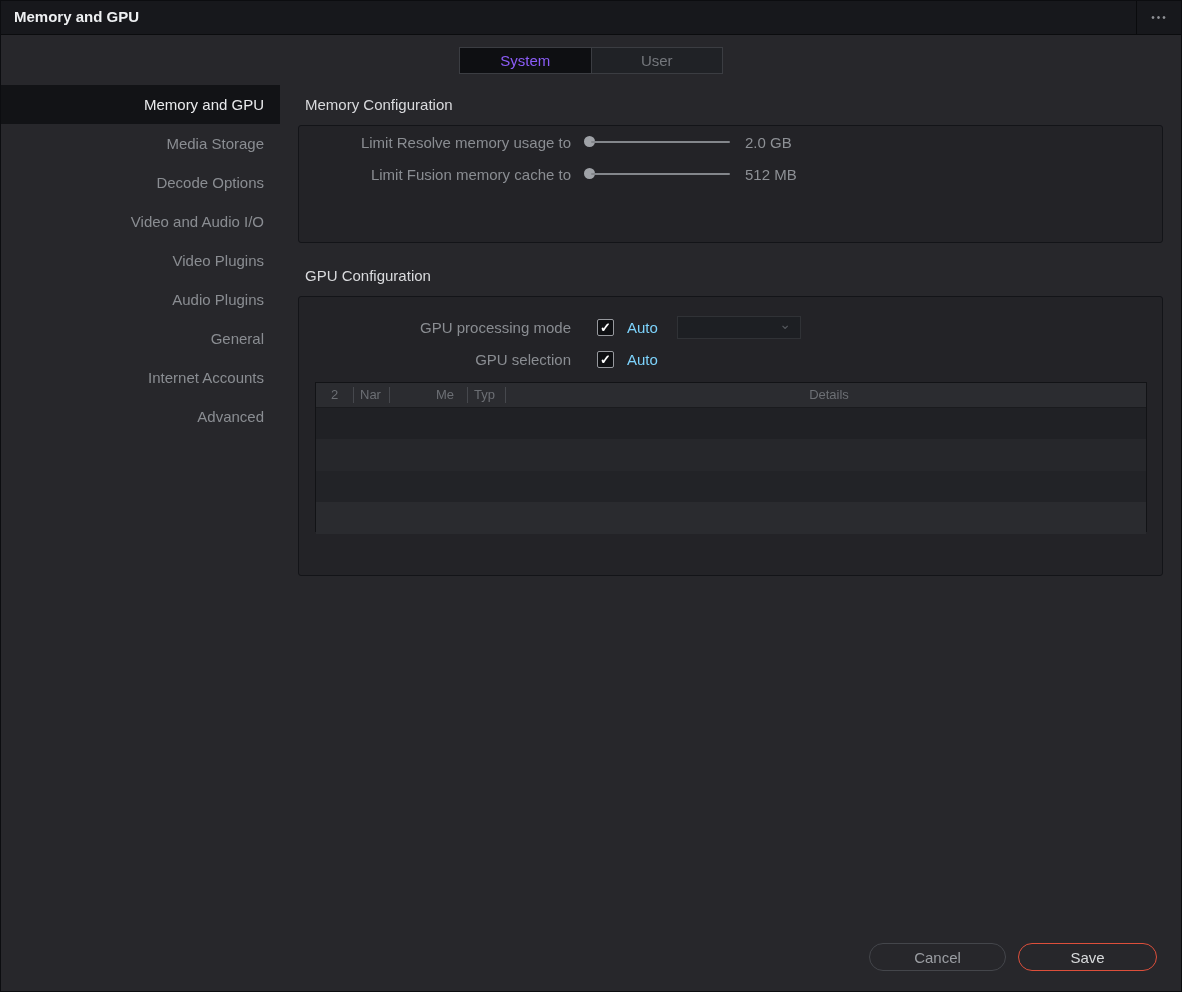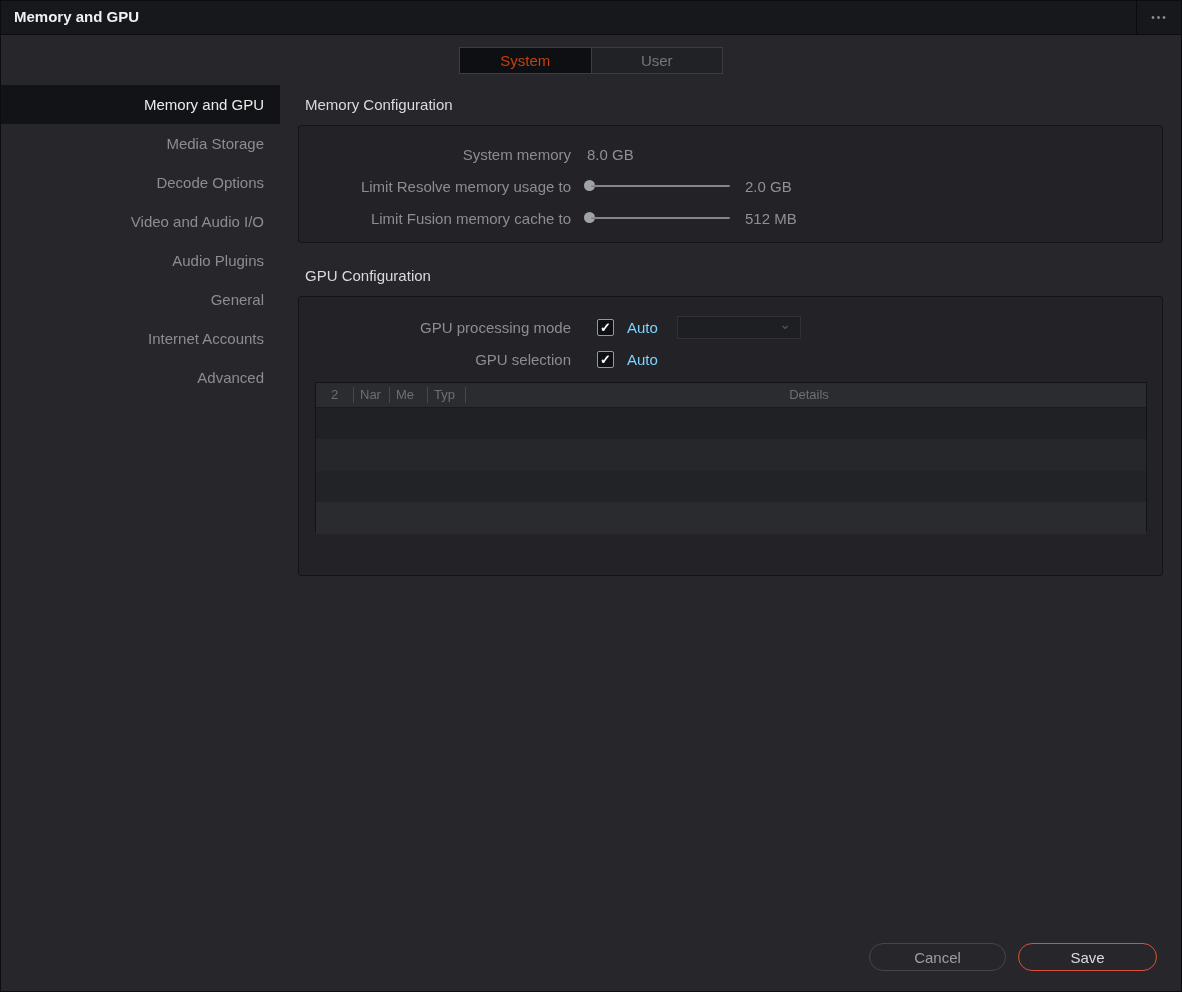--- a/index.html
+++ b/index.html
@@ -13,21 +13,21 @@
 
   
   .titlebar { position:absolute; top:0; left:0; right:0; height:34px; background:#17181c; border-bottom:1px solid #0b0c0e; }
   .titlebar .title { display:inline-block; line-height:34px; padding-left:14px; font-weight:bold; font-size:15px; color:#eef0f2; }
   .menu-area { position:absolute; right:0; top:0; width:45px; height:34px; border-left:1px solid #0a0b0d; display:flex; align-items:center; justify-content:center; cursor:pointer; }
   .dots { color:#8f9196; font-size:10px; letter-spacing:2px; }
 
   
   .tabbar { position:absolute; left:459px; top:47px; width:264px; height:27px; display:flex; border:1px solid #3b3d42; box-sizing:border-box; }
   .tab { flex:1; display:flex; align-items:center; justify-content:center; font-size:15px; cursor:pointer; }
-  .tab.active { background:#0e0f12; color:#c2410c; }
+  .tab.active { background:#0e0f12; color:#8b5cf6; }
   .tab.inactive { background:#202226; color:#74777c; border-left:1px solid #3b3d42; }
 
   
   .sidebar { position:absolute; left:0; top:85px; width:280px; }
   .side-item { height:39px; line-height:39px; text-align:right; padding-right:16px; font-size:15px; color:#8a8d92; cursor:pointer; }
   .side-item.selected { background:#121316; color:#e9eaec; }
 
   
   .section-title { position:absolute; left:305px; font-size:15px; color:#d9dadd; }
   #mem-title { top:96px; }
@@ -55,21 +55,21 @@
   .dropdown { margin-left:19px; width:124px; height:23px; box-sizing:border-box; background:#1d1f23; border:1px solid #303236; display:flex; align-items:center; justify-content:space-between; padding:0 9px; cursor:default; }
   .dd-value { color:#8a8d92; font-size:14px; }
   .chevron { color:#54575c; font-size:14px; transform:translateY(-3px); }
 
   
   .gpu-table { position:absolute; left:16px; top:85px; width:832px; height:150px; border:1px solid #121316; box-sizing:border-box; background:#212226; }
   .thead { display:flex; height:24px; background:#2b2c30; border-bottom:1px solid #1a1b1e; align-items:center; font-size:13px; color:#6c6f74; }
   .th { box-sizing:border-box; padding-left:6px; height:16px; line-height:16px; border-right:1px solid #46484d; overflow:hidden; white-space:nowrap; }
   .th.c0 { width:38px; text-align:center; padding-left:0; }
   .th.c1 { width:36px; }
-  .th.c2 { width:38px; }
+  .th.c2 { width:38px;margin-left:40px; }
   .th.c3 { width:38px; }
   .th.c4 { flex:1; border-right:none;text-align:center; }
   .trow { width:100%; }
   .trow.r0 { height:31px; background:#202125; }
   .trow.r1 { height:32px; background:#26272b; }
   .trow.r2 { height:31px; background:#222327; }
   .trow.r3 { height:32px; background:#2a2b2f; }
 
   
   .btn { position:absolute; top:943px; height:28px; border-radius:14px; font-size:15px; font-family:"Liberation Sans", sans-serif; cursor:pointer; }
@@ -89,33 +89,30 @@
 <div class="tabbar">
   <div class="tab active">System</div>
   <div class="tab inactive">User</div>
 </div>
 
 <div class="sidebar">
   <div class="side-item selected">Memory and GPU</div>
   <div class="side-item">Media Storage</div>
   <div class="side-item">Decode Options</div>
   <div class="side-item">Video and Audio I/O</div>
+  <div class="side-item">Video Plugins</div>
   <div class="side-item">Audio Plugins</div>
   <div class="side-item">General</div>
   <div class="side-item">Internet Accounts</div>
   <div class="side-item">Advanced</div>
 </div>
 
 <div class="section-title" id="mem-title">Memory Configuration</div>
 
 <div class="panel" id="mem-panel">
-  <div class="prow first">
-    <span class="plabel">System memory</span>
-    <span class="pvalue v-sysmem">8.0 GB</span>
-  </div>
   <div class="prow">
     <span class="plabel">Limit Resolve memory usage to</span>
     <div class="slider">
       <div class="knob"></div>
       <div class="track"></div>
     </div>
     <span class="pvalue v-slider">2.0 GB</span>
   </div>
   <div class="prow">
     <span class="plabel">Limit Fusion memory cache to</span>

